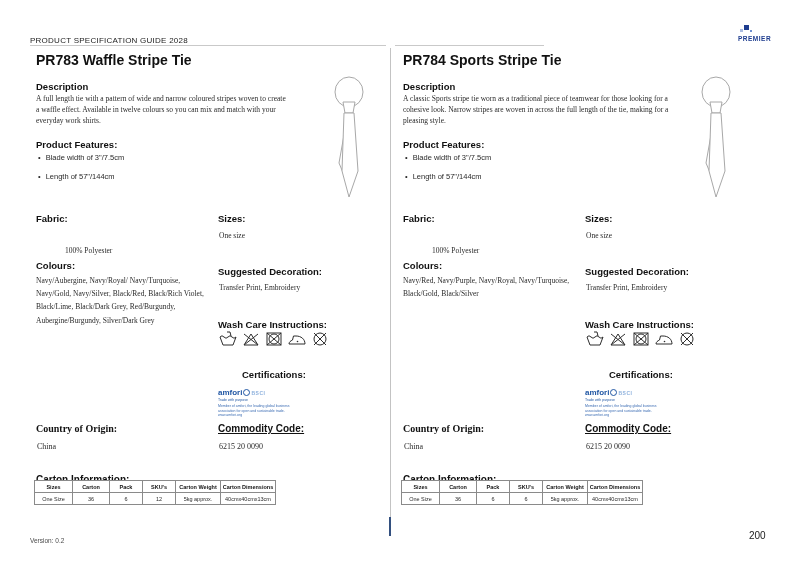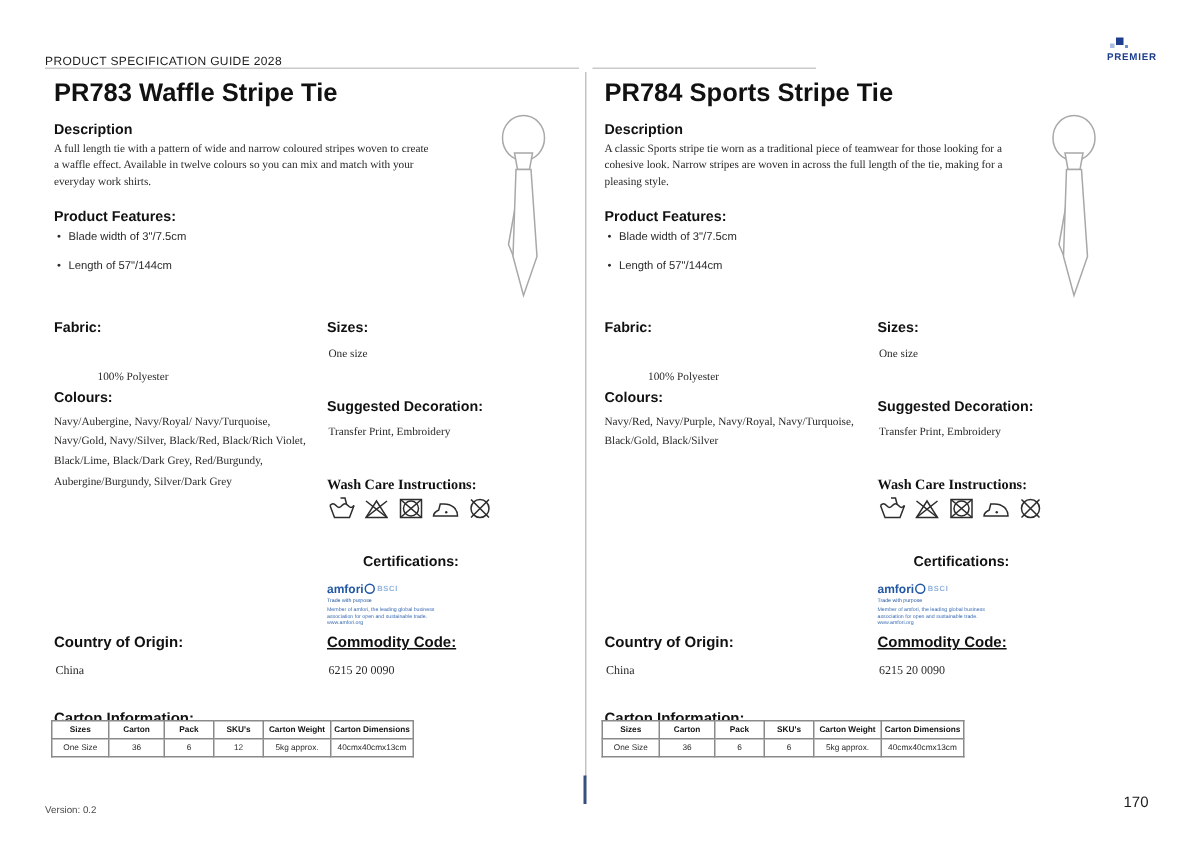--- a/index.html
+++ b/index.html
@@ -27,21 +27,21 @@
   
   .divider{left:390px;top:48px;width:1px;height:470px;background:#c3c3c3;}
   .divider-tail{left:389px;top:517px;width:2px;height:19px;background:#33507f;}
 
   
   .col{position:absolute;top:0;width:372px;height:566px;}
   .col0{left:36px;}
   .col1{left:403px;}
   .el{position:absolute;}
 
-  .title{top:52px;left:0;font-size:17px;font-weight:bold;color:#111;}
+  .title{top:52px;left:0;font-size:14px;font-weight:bold;color:#111;}
   .sec{font-weight:bold;font-size:9.5px;color:#111;}
   .sec-lg{font-weight:bold;font-size:10px;color:#111;}
   .body{font-size:7.5px;line-height:1.45;color:#2a2a2a;font-family:Liberation Serif, serif;}
 
   .desc-h{top:81px;left:0;}
   .desc{top:94px;left:0;}
   .col0 .desc{width:252px;}
   .col1 .desc{width:272px;}
 
   .feat-h{top:139px;left:0;}
@@ -53,34 +53,34 @@
   .fabric-v{top:246px;left:1px;margin-left:28px;}
   .sizes-h{top:213px;left:182px;}
   .sizes-v{top:231px;left:183px;}
 
   .colours-h{top:260px;left:0;}
   .colours-v{top:274px;left:0;width:178px;line-height:13.2px;}
 
   .deco-h{top:266px;left:182px;}
   .deco-v{top:283px;left:183px;}
 
-  .wash-h{top:319px;left:182px;font-family:Liberation Serif, serif;}
+  .wash-h{top:319px;left:182px;}
   .wash-icons{top:331px;left:182px;display:flex;gap:3px;}
   .wash-icons svg{display:block;}
 
   .cert-h{top:369px;left:182px;margin-left:24px;}
   .amfori{top:388px;left:182px;width:90px;}
   .am-row{display:flex;align-items:center;gap:1px;}
   .am-word{font-size:8px;font-weight:bold;color:#2157a4;}
   .am-circle{display:inline-block;width:5px;height:5px;border:1px solid #2157a4;border-radius:50%;}
   .am-bsci{font-size:5px;color:#8fb2dd;letter-spacing:.5px;font-weight:bold;}
   .am-tag{font-size:3.5px;color:#2157a4;margin-top:1px;}
   .am-small{font-size:3.5px;color:#3b6cb3;margin-top:2px;line-height:1.35;width:86px;}
 
-  .origin-h{top:423px;left:0;}
+  .origin-h{top:423px;left:0;font-family:Liberation Serif, serif;}
   .origin-v{top:441px;left:1px;font-size:8px;}
   .comm-h{top:423px;left:182px;text-decoration:underline;}
   .comm-v{top:441px;left:183px;font-size:8px;}
 
   .carton-h{top:463px;left:0;margin-top:11px;}
   table.carton{top:480px;left:-2px;position:absolute;border-collapse:collapse;background:#fff;}
   table.carton th,table.carton td{
     border:1px solid #8a8a8a;font-size:5.5px;text-align:center;
     padding:2.5px 1px;color:#2a2a2a;white-space:nowrap;
   }
@@ -339,13 +339,13 @@
       <td>6</td>
       <td>6</td>
       <td>5kg approx.</td>
       <td>40cmx40cmx13cm</td>
     </tr>
   </tbody>
     </table>
 </section>
 
 <div class="abs version">Version: 0.2</div>
-<div class="abs pageno">170</div>
+<div class="abs pageno">200</div>
 
 </body></html>

